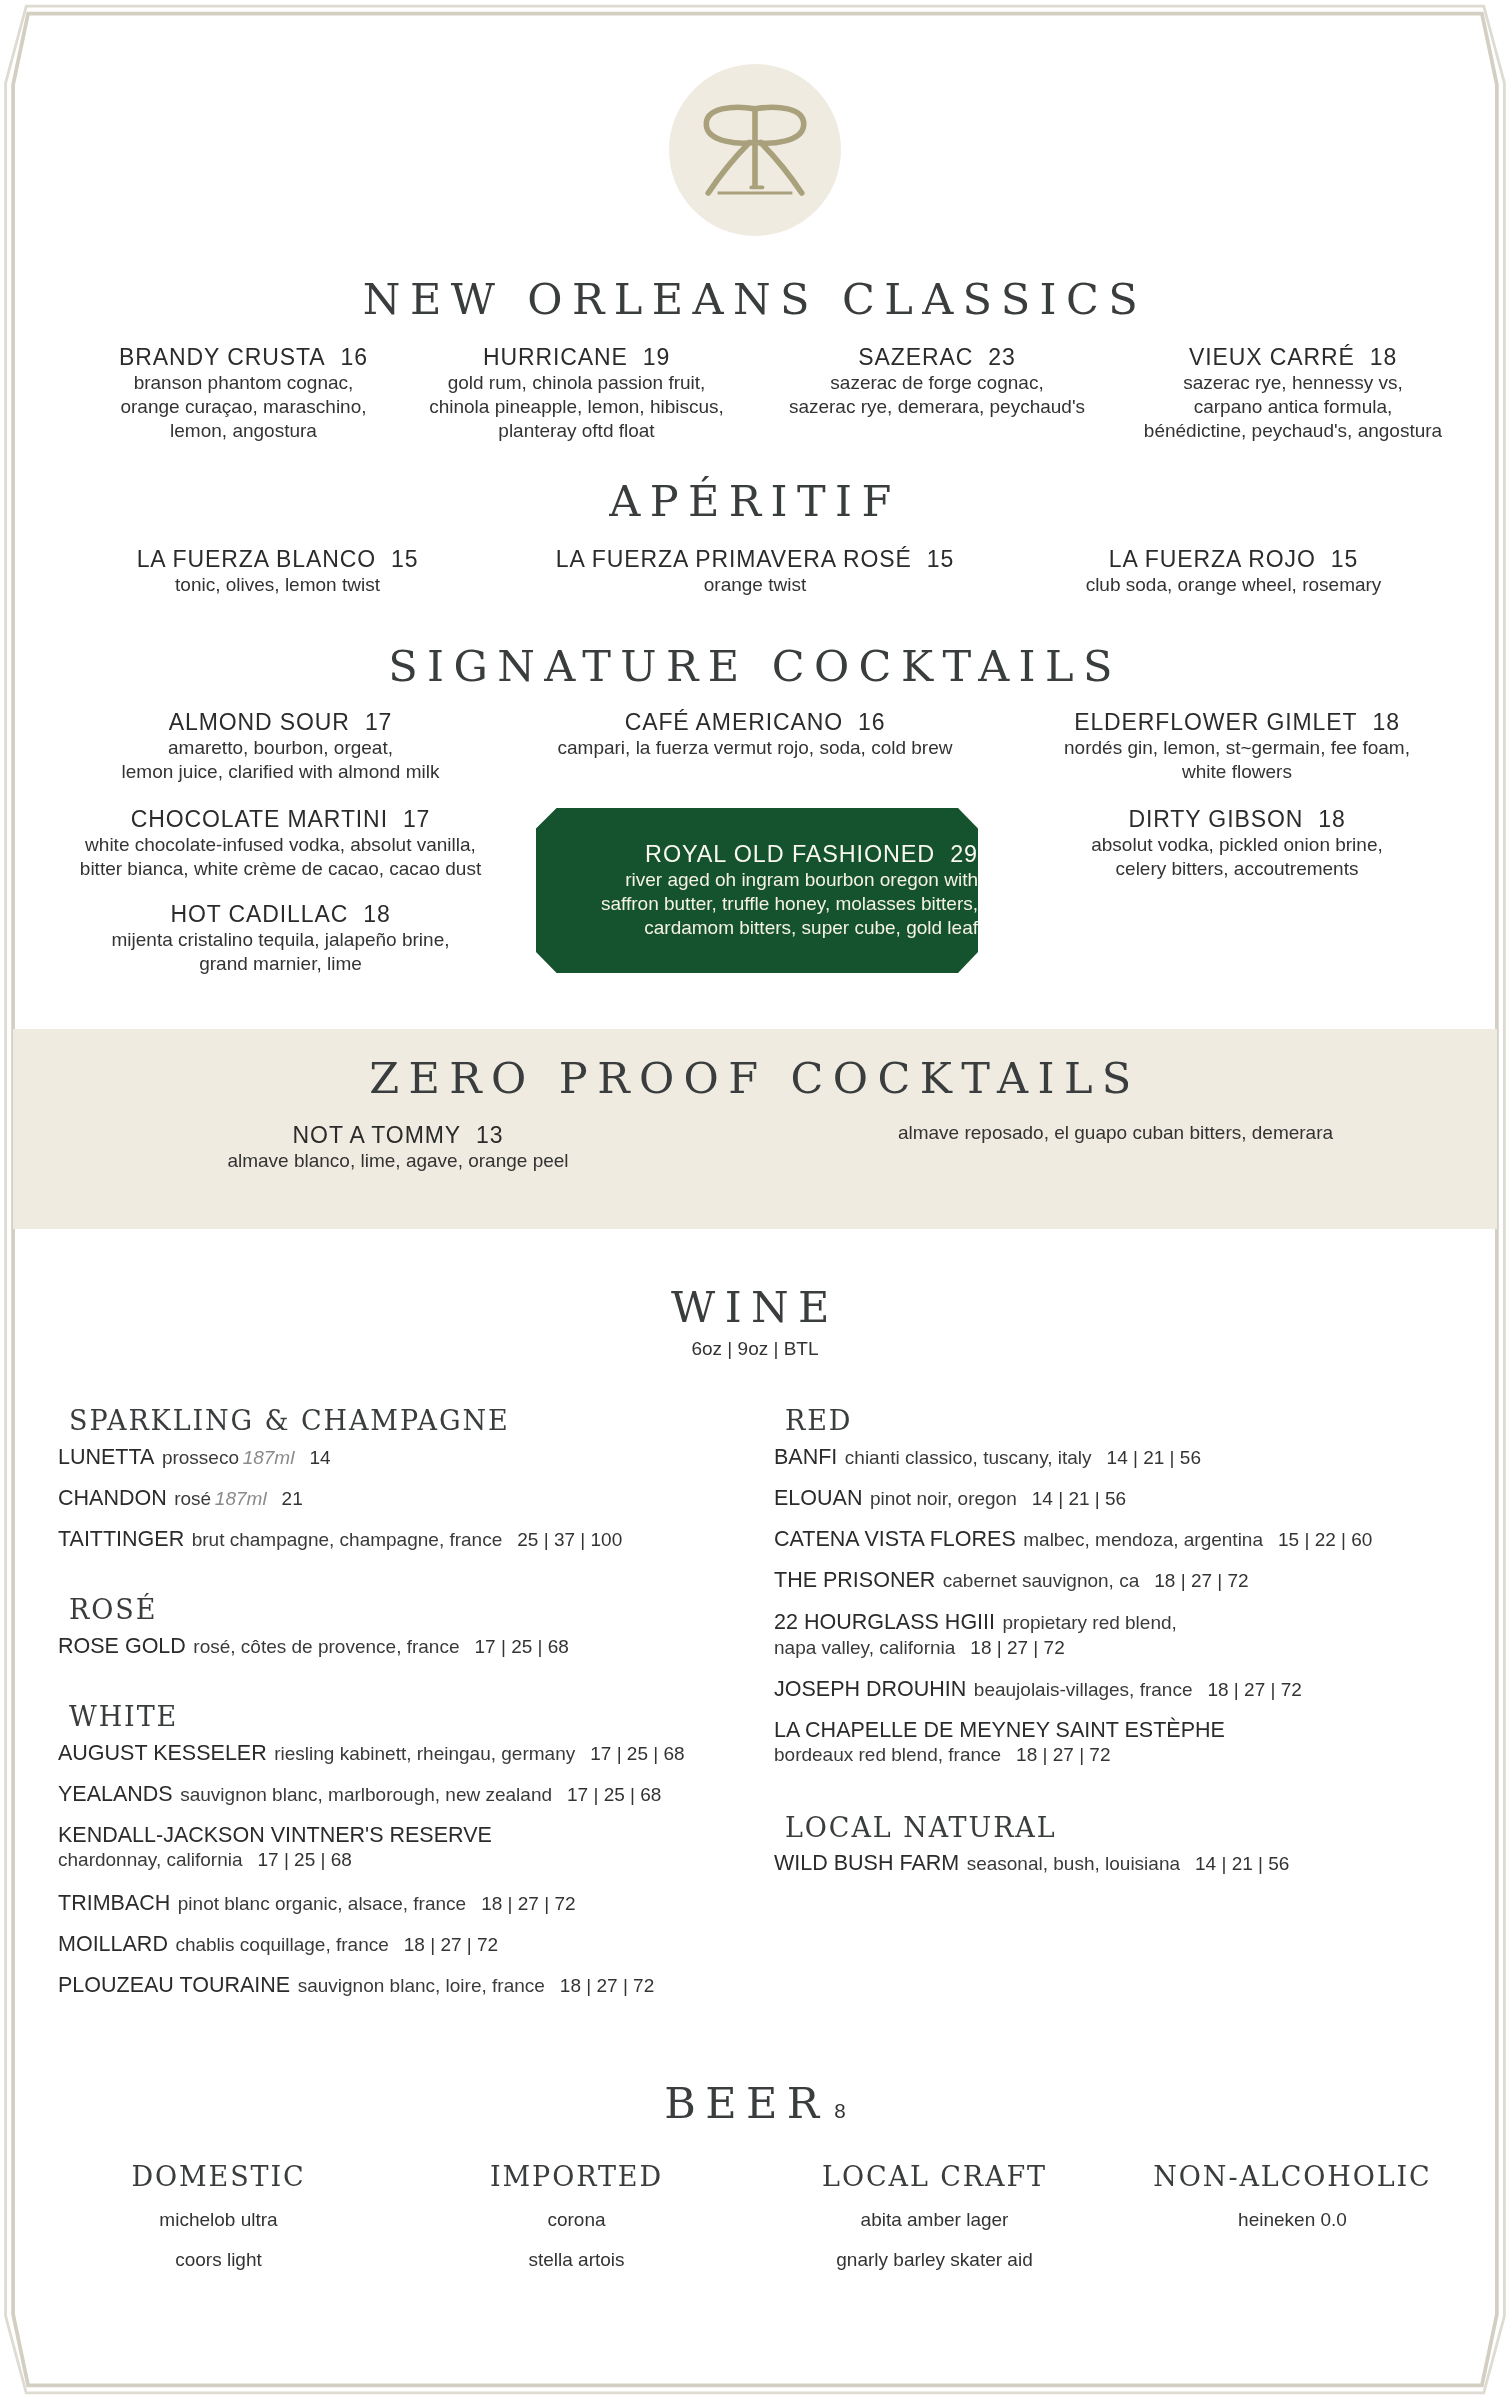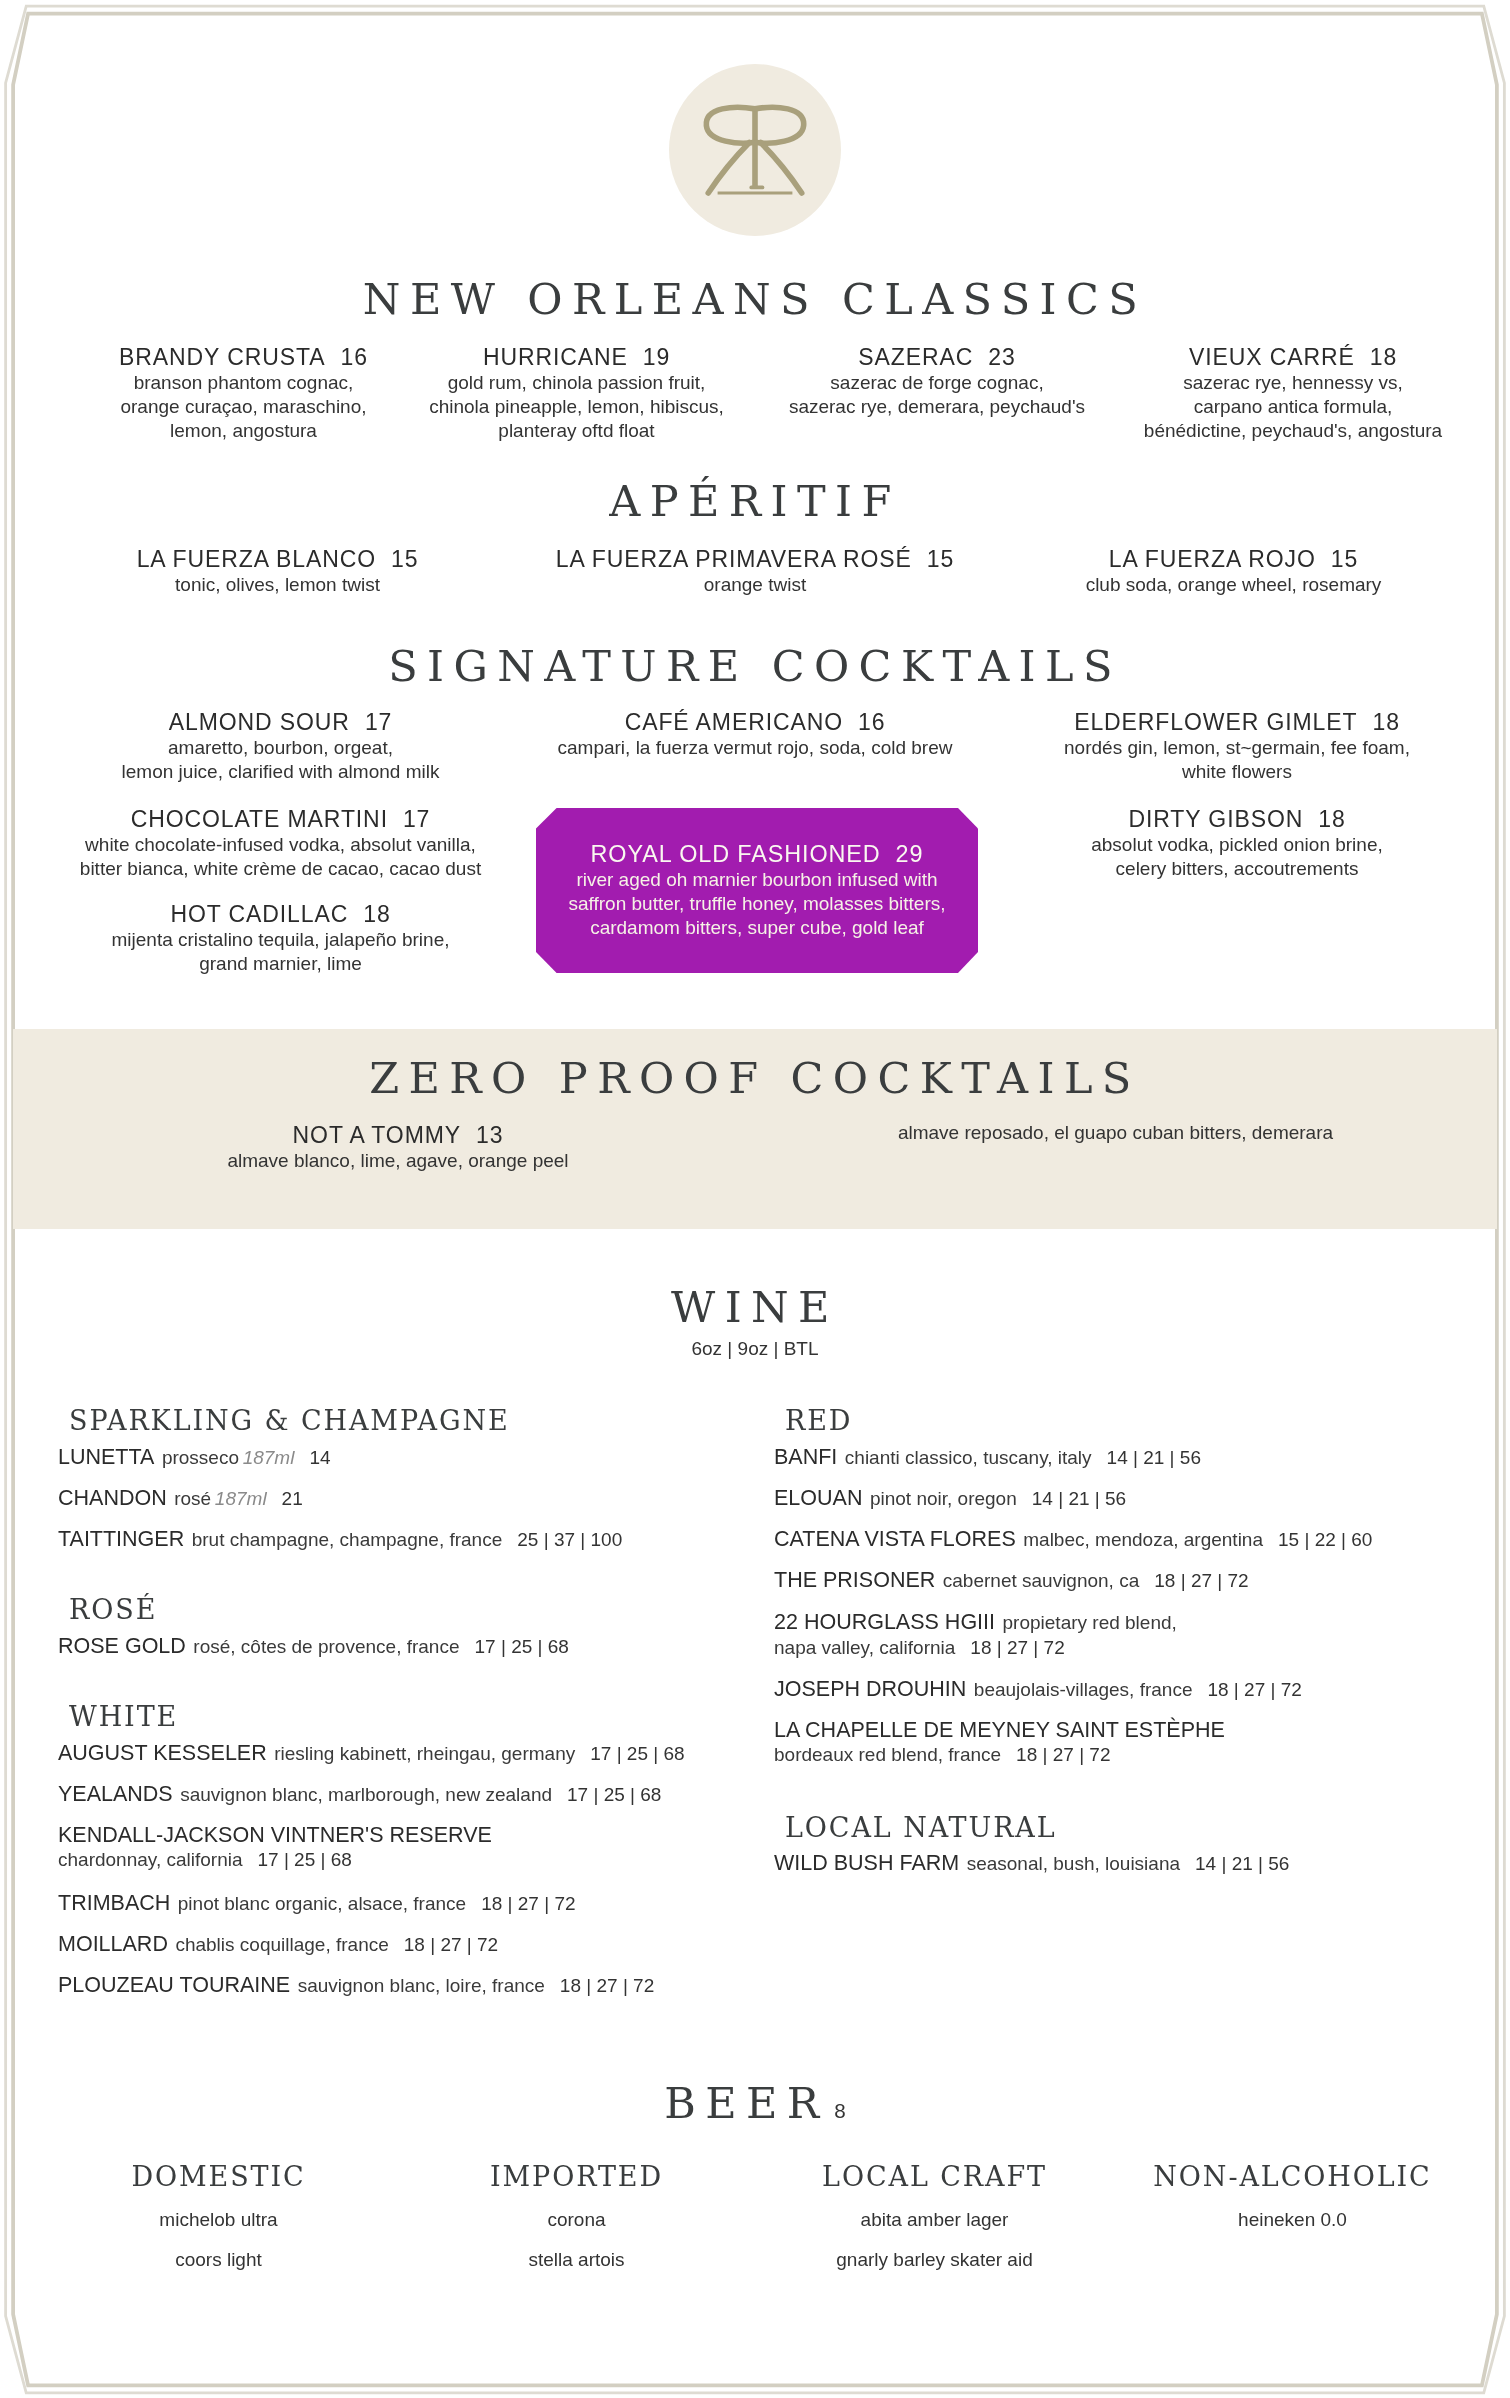--- a/index.html
+++ b/index.html
@@ -6,21 +6,21 @@
   body { width: 1510px; height: 2399px; position: relative; overflow: hidden; color: #2f2f2f; font-family: "Liberation Sans", sans-serif; }
   .frame-svg { position: absolute; left: 0; top: 0; width: 1510px; height: 2399px; pointer-events: none; }
   .abs { position: absolute; }
   .logo { position: absolute; left: 669px; top: 64px; width: 172px; height: 172px; border-radius: 50%; background: #f0ebe0; }
   .logo svg { width: 172px; height: 172px; }
   .h-sec { position: absolute; left: 0; width: 1510px; text-align: center; font-family: "DejaVu Serif", serif; font-weight: normal; color: #3a3d3e; letter-spacing: 9.4px; font-size: 43px; margin: 0; }
   .item { position: absolute; text-align: center; }
   .item .name { font-family: "Liberation Sans", sans-serif; font-size: 23px; letter-spacing: 0.9px; color: #2b2b2b; line-height: 28px; }
   .item .desc { font-family: "Liberation Sans", sans-serif; font-size: 19px; color: #333; line-height: 24px; }
   .price { margin-left: 15px; }
-  .royal { position: absolute; left: 536px; top: 808px; width: 442px; height: 165px; background: #a21caf; clip-path: polygon(20.6px 0, 422px 0, 442px 20.6px, 442px 144px, 422px 165px, 20.6px 165px, 0 144px, 0 20.6px); text-align: center; color: #faf8f0; border-radius: 8px; }
+  .royal { position: absolute; left: 536px; top: 808px; width: 442px; height: 165px; background: #14532d; clip-path: polygon(20.6px 0, 422px 0, 442px 20.6px, 442px 144px, 422px 165px, 20.6px 165px, 0 144px, 0 20.6px); text-align: right; color: #faf8f0; border-radius: 8px; }
   .royal .name { color: #faf8f0; font-size: 23.4px; letter-spacing: 0.9px; margin-top: 32px; line-height: 28px; }
   .royal .desc { color: #f6f2e6; font-size: 19px; line-height: 24px; }
   .zero-band { position: absolute; left: 13px; top: 1029px; width: 1484px; height: 200px; background: #f0ebe0; }
   .wine-sub { position: absolute; left: 0; width: 1510px; top: 1338px; text-align: center; font-size: 19px; color: #333; }
   .cat { position: absolute; font-family: "DejaVu Serif", serif; font-size: 27px; letter-spacing: 1.9px; color: #3a3d3e; margin: 11px; font-weight: normal; }
   .wine { position: absolute; font-size: 20.6px; color: #2f2f2f; line-height: 24px; }
   .wine .wname { font-size: 21.5px; color: #2b2b2b; margin-right: 7.5px; }
   .wine .wdesc { font-size: 19px; color: #3a3a3a; }
   .wine .wml { font-style: italic; color: #8a8a8a; font-size: 19px; margin-left: 3.7px; }
   .wine .wprice { font-size: 19px; margin-left: 15px; color: #333; }
@@ -107,21 +107,21 @@
   <div class="desc">grand marnier, lime</div>
 </div>
 
 <div class="item" style="left:521px; width:468px; top:708px;">
   <div class="name"><span>CAFÉ AMERICANO</span><span class="price">16</span></div>
   <div class="desc">campari, la fuerza vermut rojo, soda, cold brew</div>
 </div>
 
 <div class="royal">
   <div class="name"><span>ROYAL OLD FASHIONED</span><span class="price">29</span></div>
-  <div class="desc">river aged oh marnier bourbon infused with</div>
+  <div class="desc">river aged oh ingram bourbon oregon with</div>
   <div class="desc">saffron butter, truffle honey, molasses bitters,</div>
   <div class="desc">cardamom bitters, super cube, gold leaf</div>
 </div>
 
 <div class="item" style="left:1012px; width:450px; top:708px;">
   <div class="name"><span>ELDERFLOWER GIMLET</span><span class="price">18</span></div>
   <div class="desc">nordés gin, lemon, st~germain, fee foam,</div>
   <div class="desc">white flowers</div>
 </div>
 <div class="item" style="left:1012px; width:450px; top:805px;">

